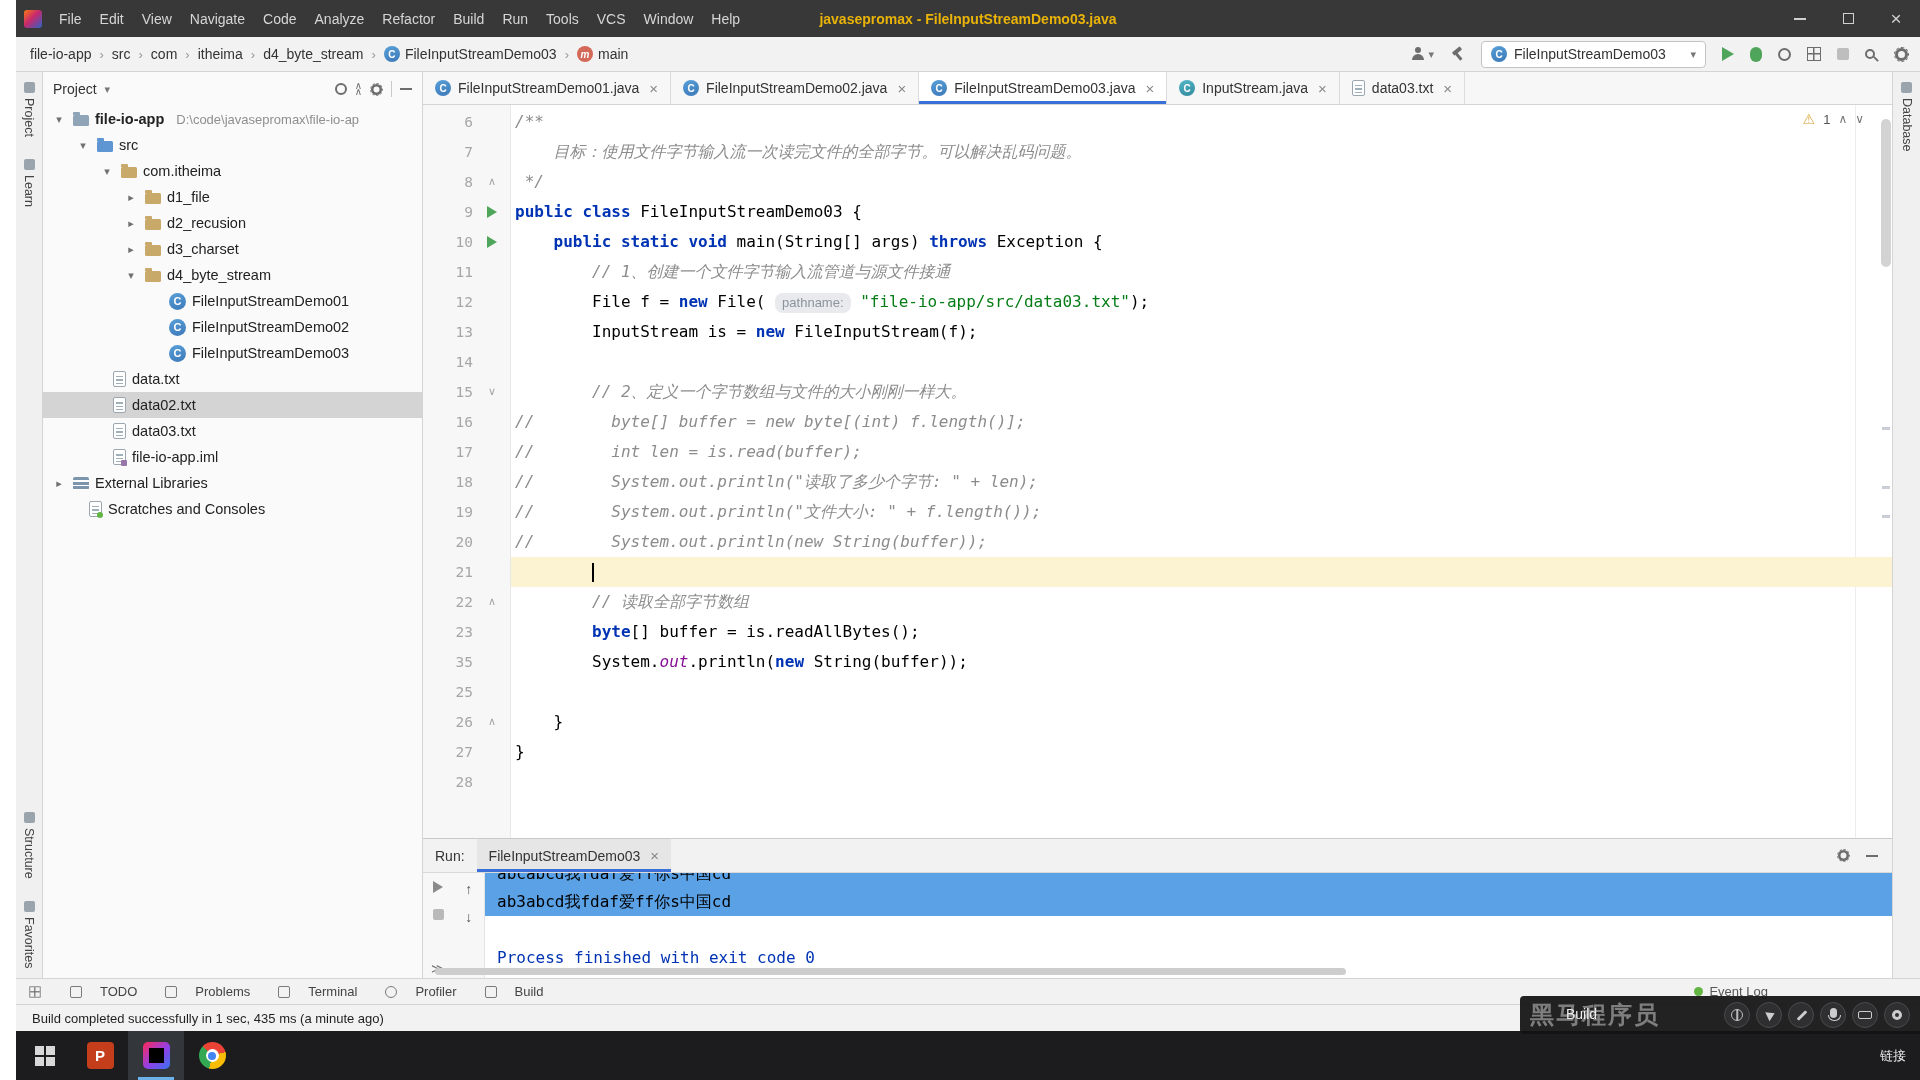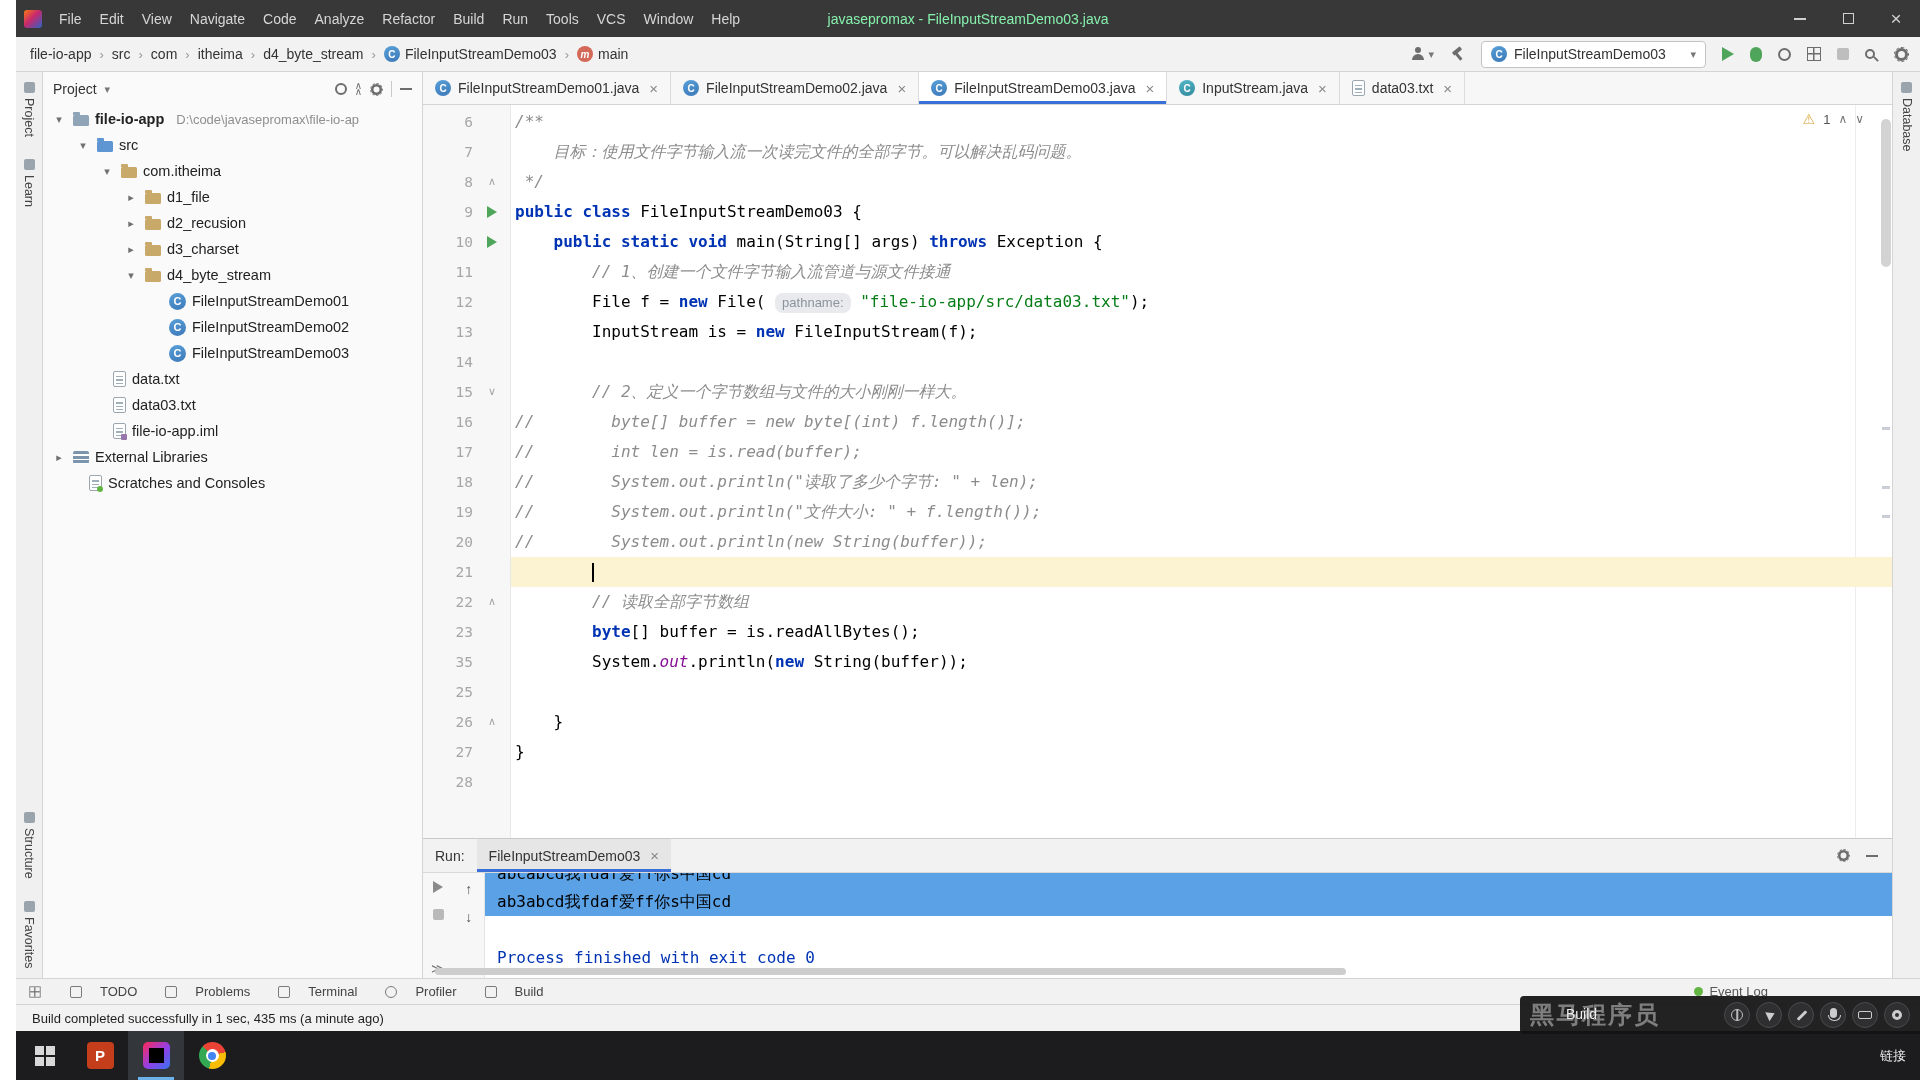--- a/index.html
+++ b/index.html
@@ -5,21 +5,21 @@
   * { margin:0; padding:0; box-sizing:border-box; }
   html,body { width:1920px; height:1080px; overflow:hidden; }
   body { font-family:"Liberation Sans","DejaVu Sans",sans-serif; background:#fff; }
   .screen { position:relative; width:1920px; height:1080px; overflow:hidden; display:flex; flex-direction:column;padding-left:16px; }
 
   
   .titlebar { height:37px; background:#383838; display:flex; align-items:center; color:#d6d6d6; font-size:14px; position:relative; flex:none; }
   .app-icon { width:18px; height:18px; border-radius:3px; margin:0 8px; background:linear-gradient(135deg,#f97a12,#c9286e 45%,#2a64c5); flex:none; }
   .menu-bar { display:flex; height:100%; }
   .menu-item { padding:0 9px; display:flex; align-items:center; cursor:default; }
-  .tb-title { position:absolute; left:50%; transform:translateX(-50%); color:#86efac; }
+  .tb-title { position:absolute; left:50%; transform:translateX(-50%); color:#eab308;font-weight:bold; }
   .win-controls { margin-left:auto; display:flex; height:100%; }
   .win-btn { width:48px; display:flex; align-items:center; justify-content:center; }
   .wb-min { width:12px; height:2px; background:#d0d0d0; }
   .wb-max { width:11px; height:11px; border:1.5px solid #d0d0d0; }
   .wb-close { font-size:19px; color:#d0d0d0; line-height:1; }
 
   
   .toolbar { height:35px; background:#f2f2f2; border-bottom:1px solid #d4d4d4; display:flex; align-items:center; font-size:14px; color:#333; padding:0 12px; flex:none; }
   .crumbs { display:flex; align-items:center; }
   .crumb-item { display:flex; align-items:center; gap:5px; padding:2px 2px; }
@@ -337,20 +337,25 @@
           <div class="tree-row" style="padding-left: 104px;">
             <span class="tree-chevron"></span>
             <span class="ic-class">C</span>
             <span class="tree-label">FileInputStreamDemo03</span>
           </div>
           <div class="tree-row" style="padding-left: 48px;">
             <span class="tree-chevron"></span>
             <span class="ic-text"></span>
             <span class="tree-label">data.txt</span>
           </div>
+          <div class="tree-row selected" style="padding-left: 48px;">
+            <span class="tree-chevron"></span>
+            <span class="ic-text"></span>
+            <span class="tree-label">data02.txt</span>
+          </div>
           <div class="tree-row" style="padding-left: 48px;">
             <span class="tree-chevron"></span>
             <span class="ic-text"></span>
             <span class="tree-label">data03.txt</span>
           </div>
           <div class="tree-row" style="padding-left: 48px;">
             <span class="tree-chevron"></span>
             <span class="ic-iml"></span>
             <span class="tree-label">file-io-app.iml</span>
           </div>

